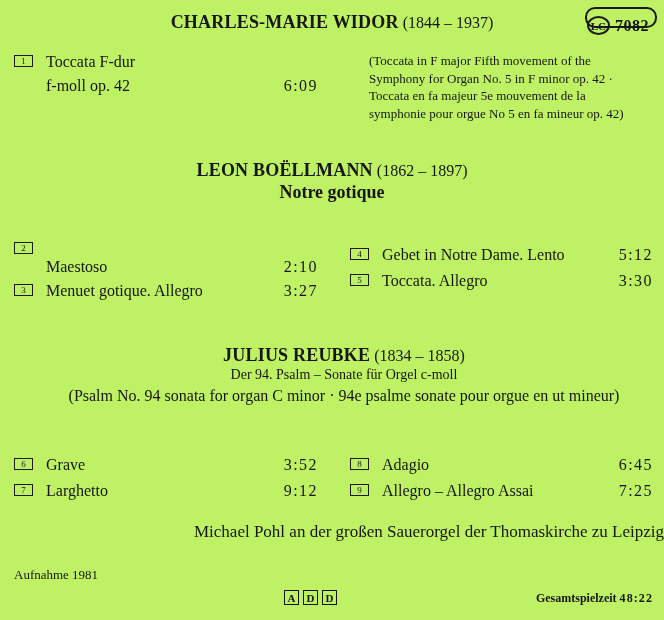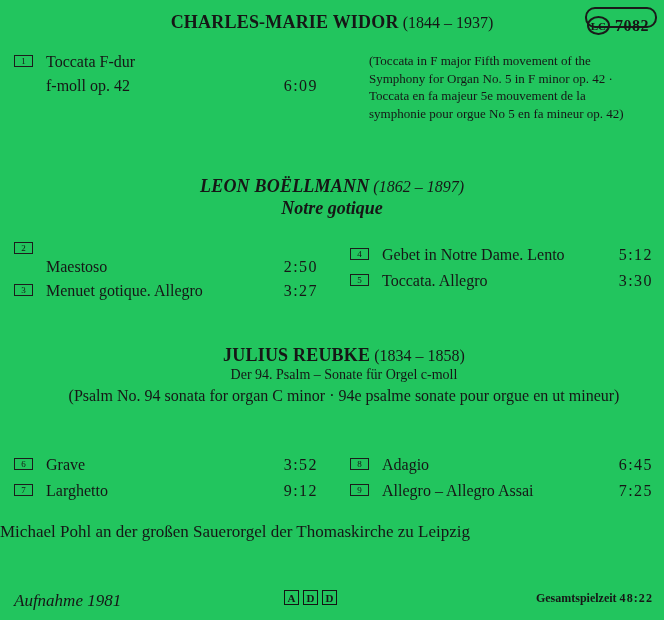--- a/index.html
+++ b/index.html
@@ -2,21 +2,21 @@
 <html><head>
 <meta charset="utf-8">
 <style>
   * { margin: 0; padding: 0; box-sizing: border-box; }
   html, body { background: #e8e8e6; }
   .page {
     position: relative;
     width: 664px;
     height: 620px;
     margin: 0 auto;
-    background: #22c55e;
+    background: #bef264;
     color: #161616;
     font-family: "Liberation Serif", "DejaVu Serif", serif;
     overflow: hidden;
   }
 
   
   .heading { position: absolute; left: 0; width: 100%; text-align: center; }
   .composer-name { font-weight: bold; font-size: 18px; letter-spacing: 0.2px; }
   .composer-years { font-weight: normal; font-size: 16px; }
   .work-title { font-weight: bold; font-size: 18px; margin-top: 1px; }
@@ -56,25 +56,25 @@
   .time { flex: none; letter-spacing: 0.09em; }
 
   
   .note {
     position: absolute; left: 369px; top: 52px; width: 292px;
     font-size: 13px; line-height: 17.5px;
   }
 
   .performer-line {
     position: absolute; left: 0; top: 522px; width: 100%;
-    text-align: left; font-size: 17px;
+    text-align: right; font-size: 17px;
   }
 
   
-  .footer-left { position: absolute; left: 14px; top: 591px; font-size: 17px; font-style: italic; }
+  .footer-left { position: absolute; left: 14px; top: 567px; font-size: 13px; }
   .footer-right { position: absolute; right: 11px; top: 591px; font-size: 12px; font-weight: bold; }
   .footer-right .time { letter-spacing: 0.09em; }
   .spars { position: absolute; left: 284px; top: 590px; display: flex; gap: 4px; }
   .spars-box {
     display: inline-block; width: 15px; height: 15px;
     border: 1px solid #141414;
     font-size: 11px; font-weight: bold; line-height: 14px; text-align: center;
   }
 </style>
 </head>
@@ -103,35 +103,35 @@
     </div>
   </div>
 
   <div class="note">
     <div>(Toccata in F major Fifth movement of the</div>
     <div>Symphony for Organ No. 5 in F minor op. 42 ·</div>
     <div>Toccata en fa majeur 5e mouvement de la</div>
     <div>symphonie pour orgue No 5 en fa mineur op. 42)</div>
   </div>
 
-  <div class="heading" style="top:176px;font-style:italic;">
+  <div class="heading" style="top:160px;">
     <div>
       <span class="composer-name">LEON BOËLLMANN</span>
       <span class="composer-years">(1862 – 1897)</span>
     </div>
     <div class="work-title">Notre gotique</div>
   </div>
 
   <div class="track-col" style="left:14px; top:243px; width:304px;">
     <div class="t-row">
       <span class="tno">2</span>
     </div>
     <div class="t-row">
       <span class="ttl indent">Maestoso</span>
-      <span class="time">2:50</span>
+      <span class="time">2:10</span>
     </div>
     <div class="t-row">
       <span class="tno">3</span>
       <span class="ttl">Menuet gotique. Allegro</span>
       <span class="time">3:27</span>
     </div>
   </div>
 
   <div class="track-col" style="left:350px; top:243px; width:303px;">
     <div class="t-row">

